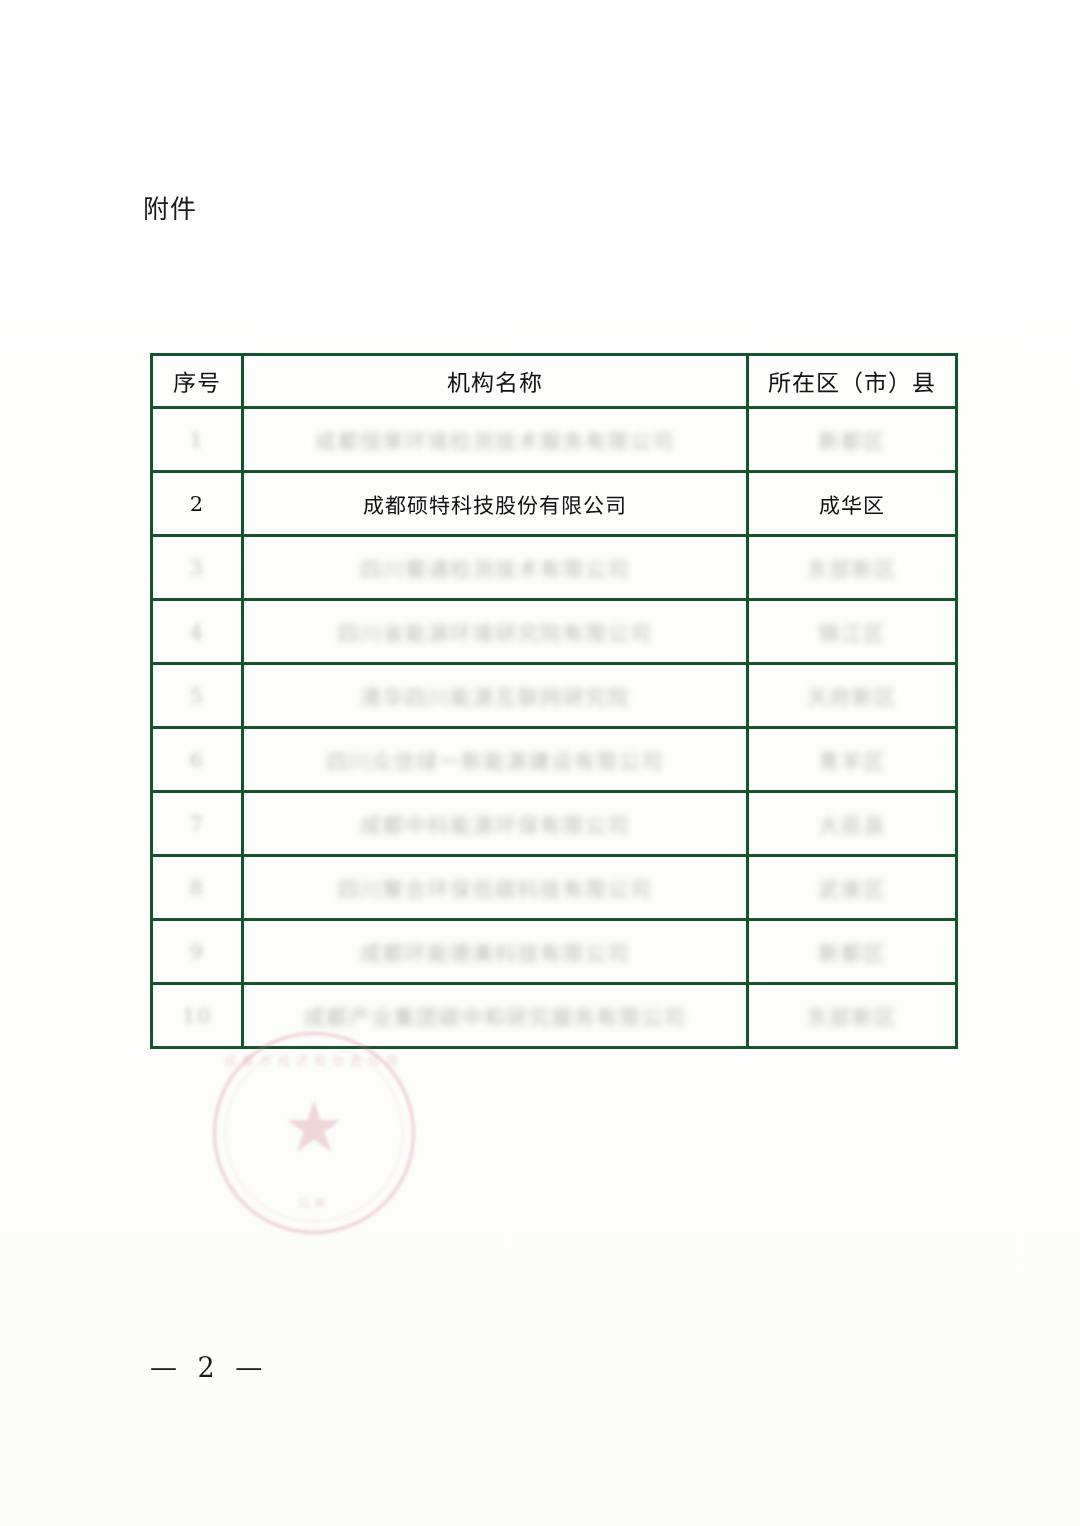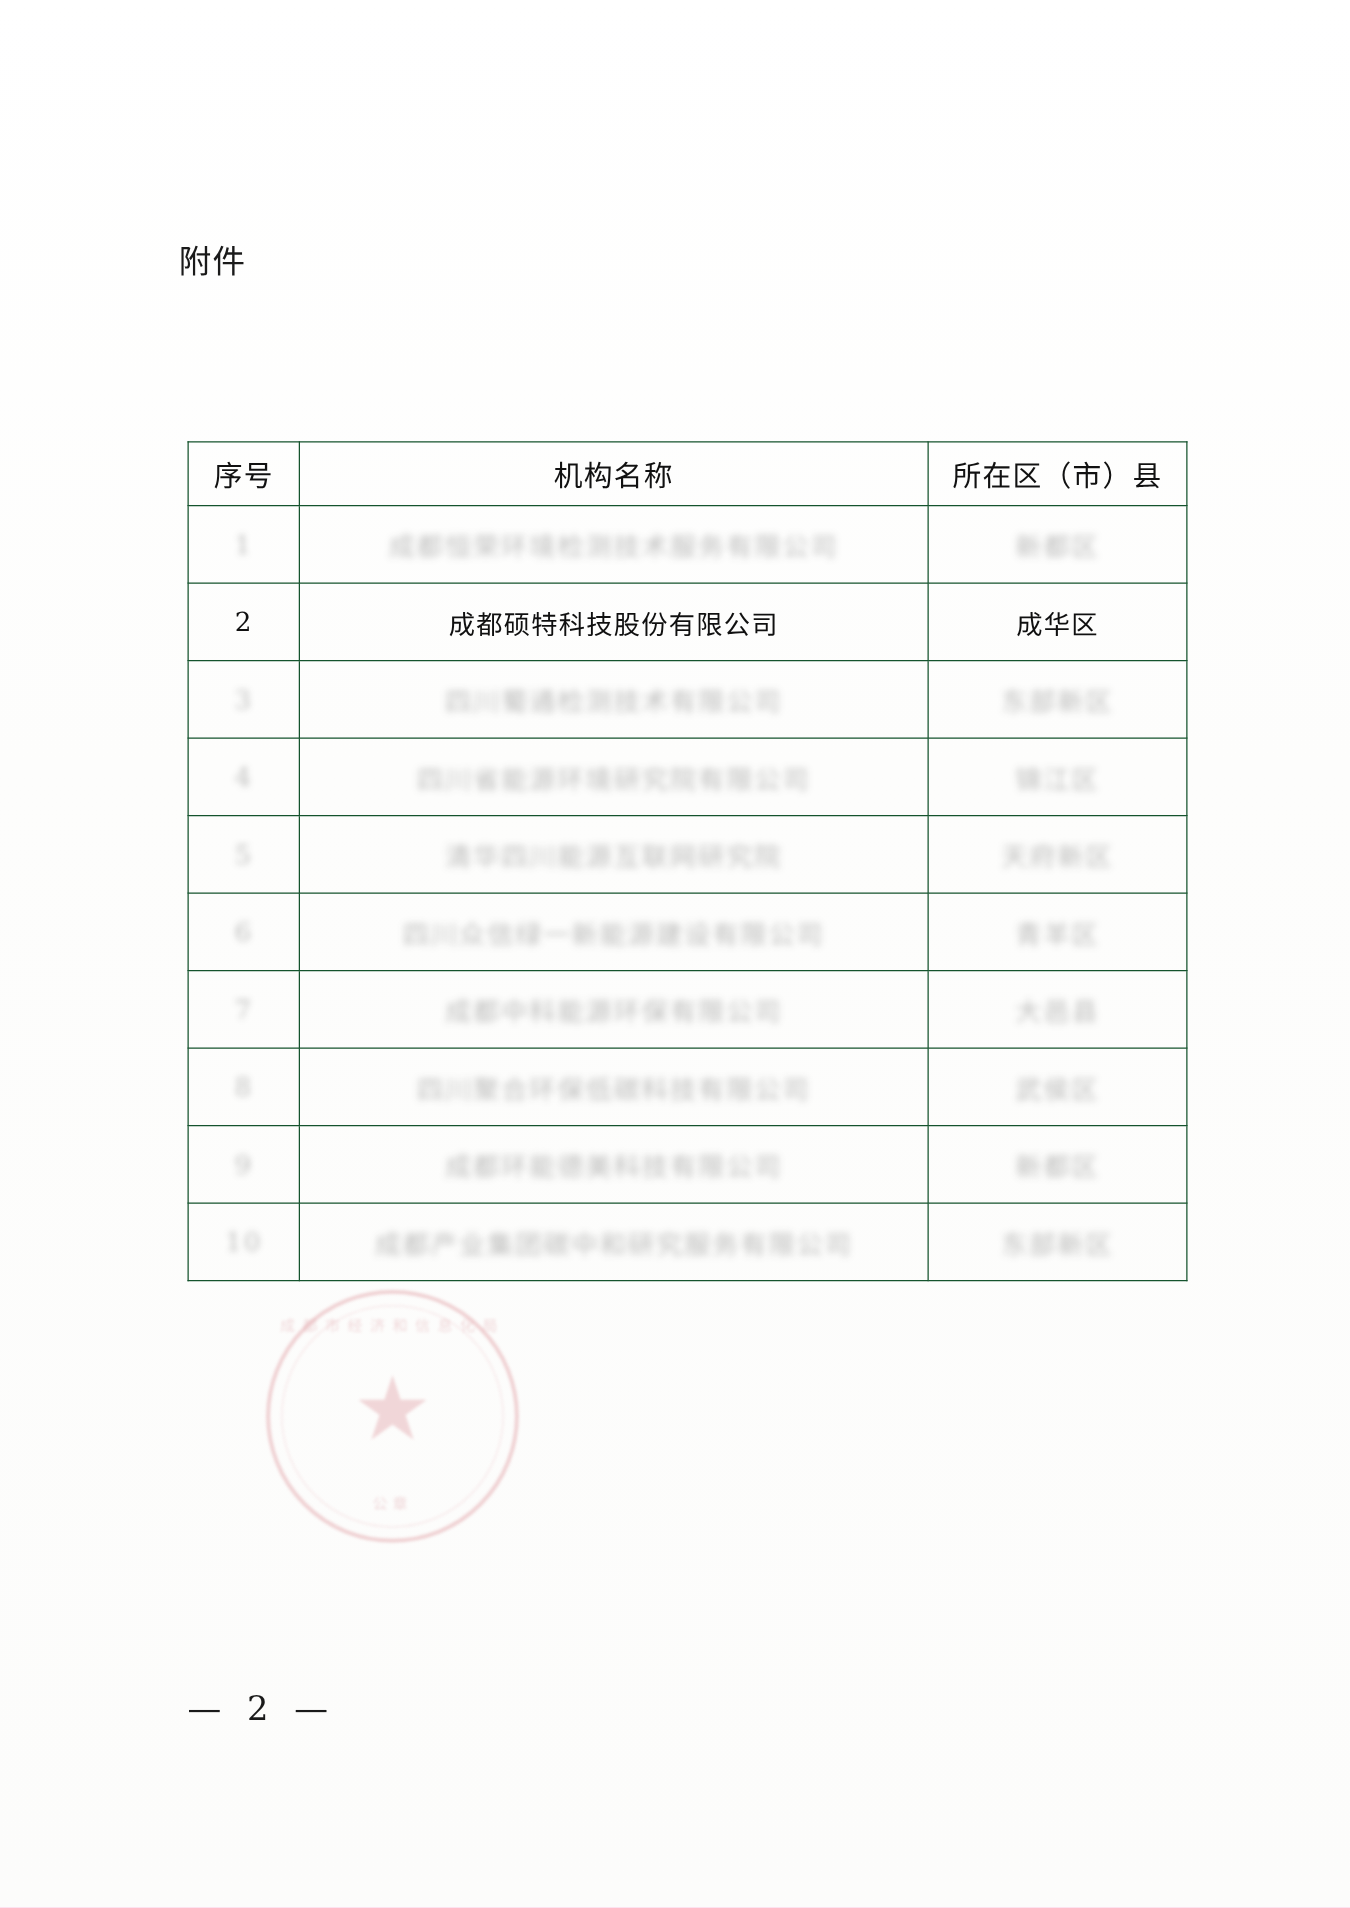--- a/index.html
+++ b/index.html
@@ -12,21 +12,21 @@
     height: 1526px;
     position: relative;
     font-family: "Liberation Serif", "DejaVu Serif", serif;
     color: #111111;
     overflow: hidden;
   }
 
   .page {
     position: absolute;
     inset: 0;
-    background: #f9a8d4;
+    background: #0f766e;
   }
 
   
   .paper-tint {
     position: absolute;
     inset: 0;
     background: linear-gradient(180deg, #ffffff 0%, #fdfdfc 40%, #fcfcfb 100%);
     pointer-events: none;
   }
 
@@ -55,21 +55,21 @@
 
   table.list-table {
     position: absolute;
     left: 150px;
     top: 353px;
     width: 790px;
     border-collapse: collapse;
     table-layout: fixed;
   }
   table.list-table td, table.list-table th {
-    border: 1px solid #14532d;
+    border: 3px solid #14532d;
     text-align: center;
     vertical-align: middle;
     font-family: "DejaVu Serif", serif;
   }
   thead th {
     height: 48px;
     font-size: 23px;
     font-weight: normal;
     letter-spacing: 1px;
     color: #111;

